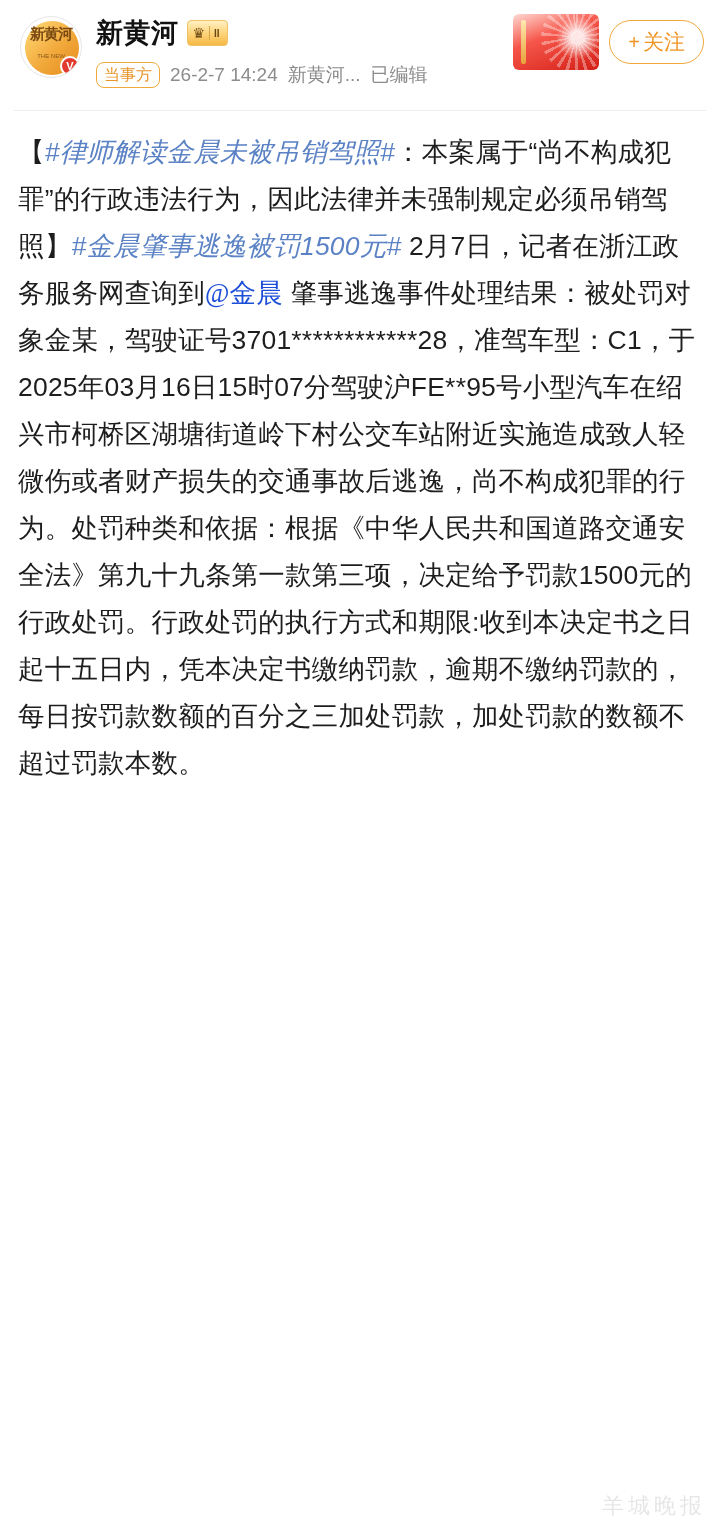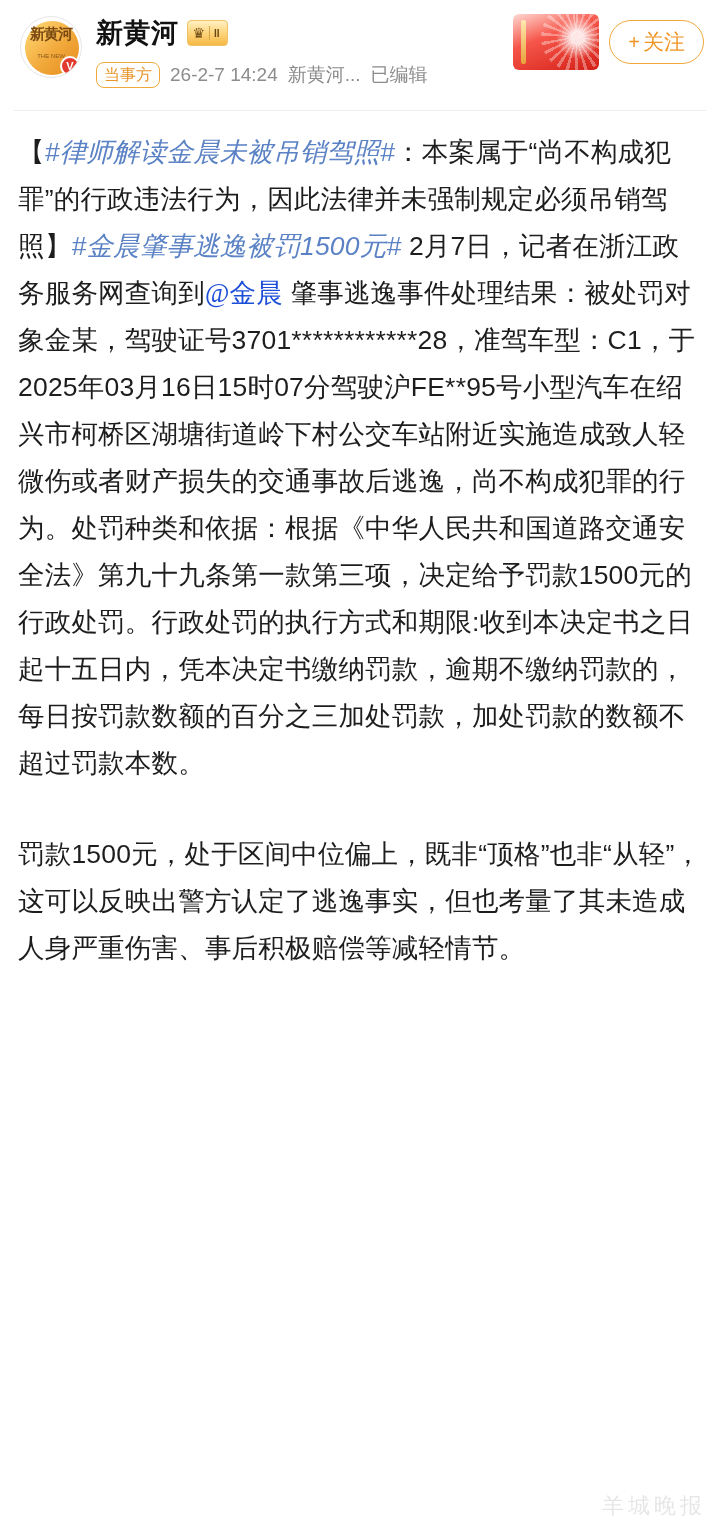--- a/index.html
+++ b/index.html
@@ -241,16 +241,15 @@
       <span class="follow-plus">+</span>
       <span>关注</span>
     </div>
   </div>
 </div>
 
 <div class="divider"></div>
 
 <div class="content" id="post-content">
     <p><span>【</span><span class="topic">#律师解读金晨未被吊销驾照#</span><span>：本案属于“尚不构成犯罪”的行政违法行为，因此法律并未强制规定必须吊销驾照】</span><span class="topic">#金晨肇事逃逸被罚1500元#</span><span> 2月7日，记者在浙江政务服务网查询到</span><span class="mention">@金晨</span><span> 肇事逃逸事件处理结果：被处罚对象金某，驾驶证号3701************28，准驾车型：C1，于2025年03月16日15时07分驾驶沪FE**95号小型汽车在绍兴市柯桥区湖塘街道岭下村公交车站附近实施造成致人轻微伤或者财产损失的交通事故后逃逸，尚不构成犯罪的行为。处罚种类和依据：根据《中华人民共和国道路交通安全法》第九十九条第一款第三项，决定给予罚款1500元的行政处罚。行政处罚的执行方式和期限:收到本决定书之日起十五日内，凭本决定书缴纳罚款，逾期不缴纳罚款的，每日按罚款数额的百分之三加处罚款，加处罚款的数额不超过罚款本数。</span></p>
-    <p><span>罚款1500元，处于区间中位偏上，既非“顶格”也非“从轻”，这可以反映出警方认定了逃逸事实，但也考量了其未造成人身严重伤害、事后积极赔偿等减轻情节。</span></p>
   </div>
 
 <div class="watermark">羊城晚报</div>
 
 </body></html>

